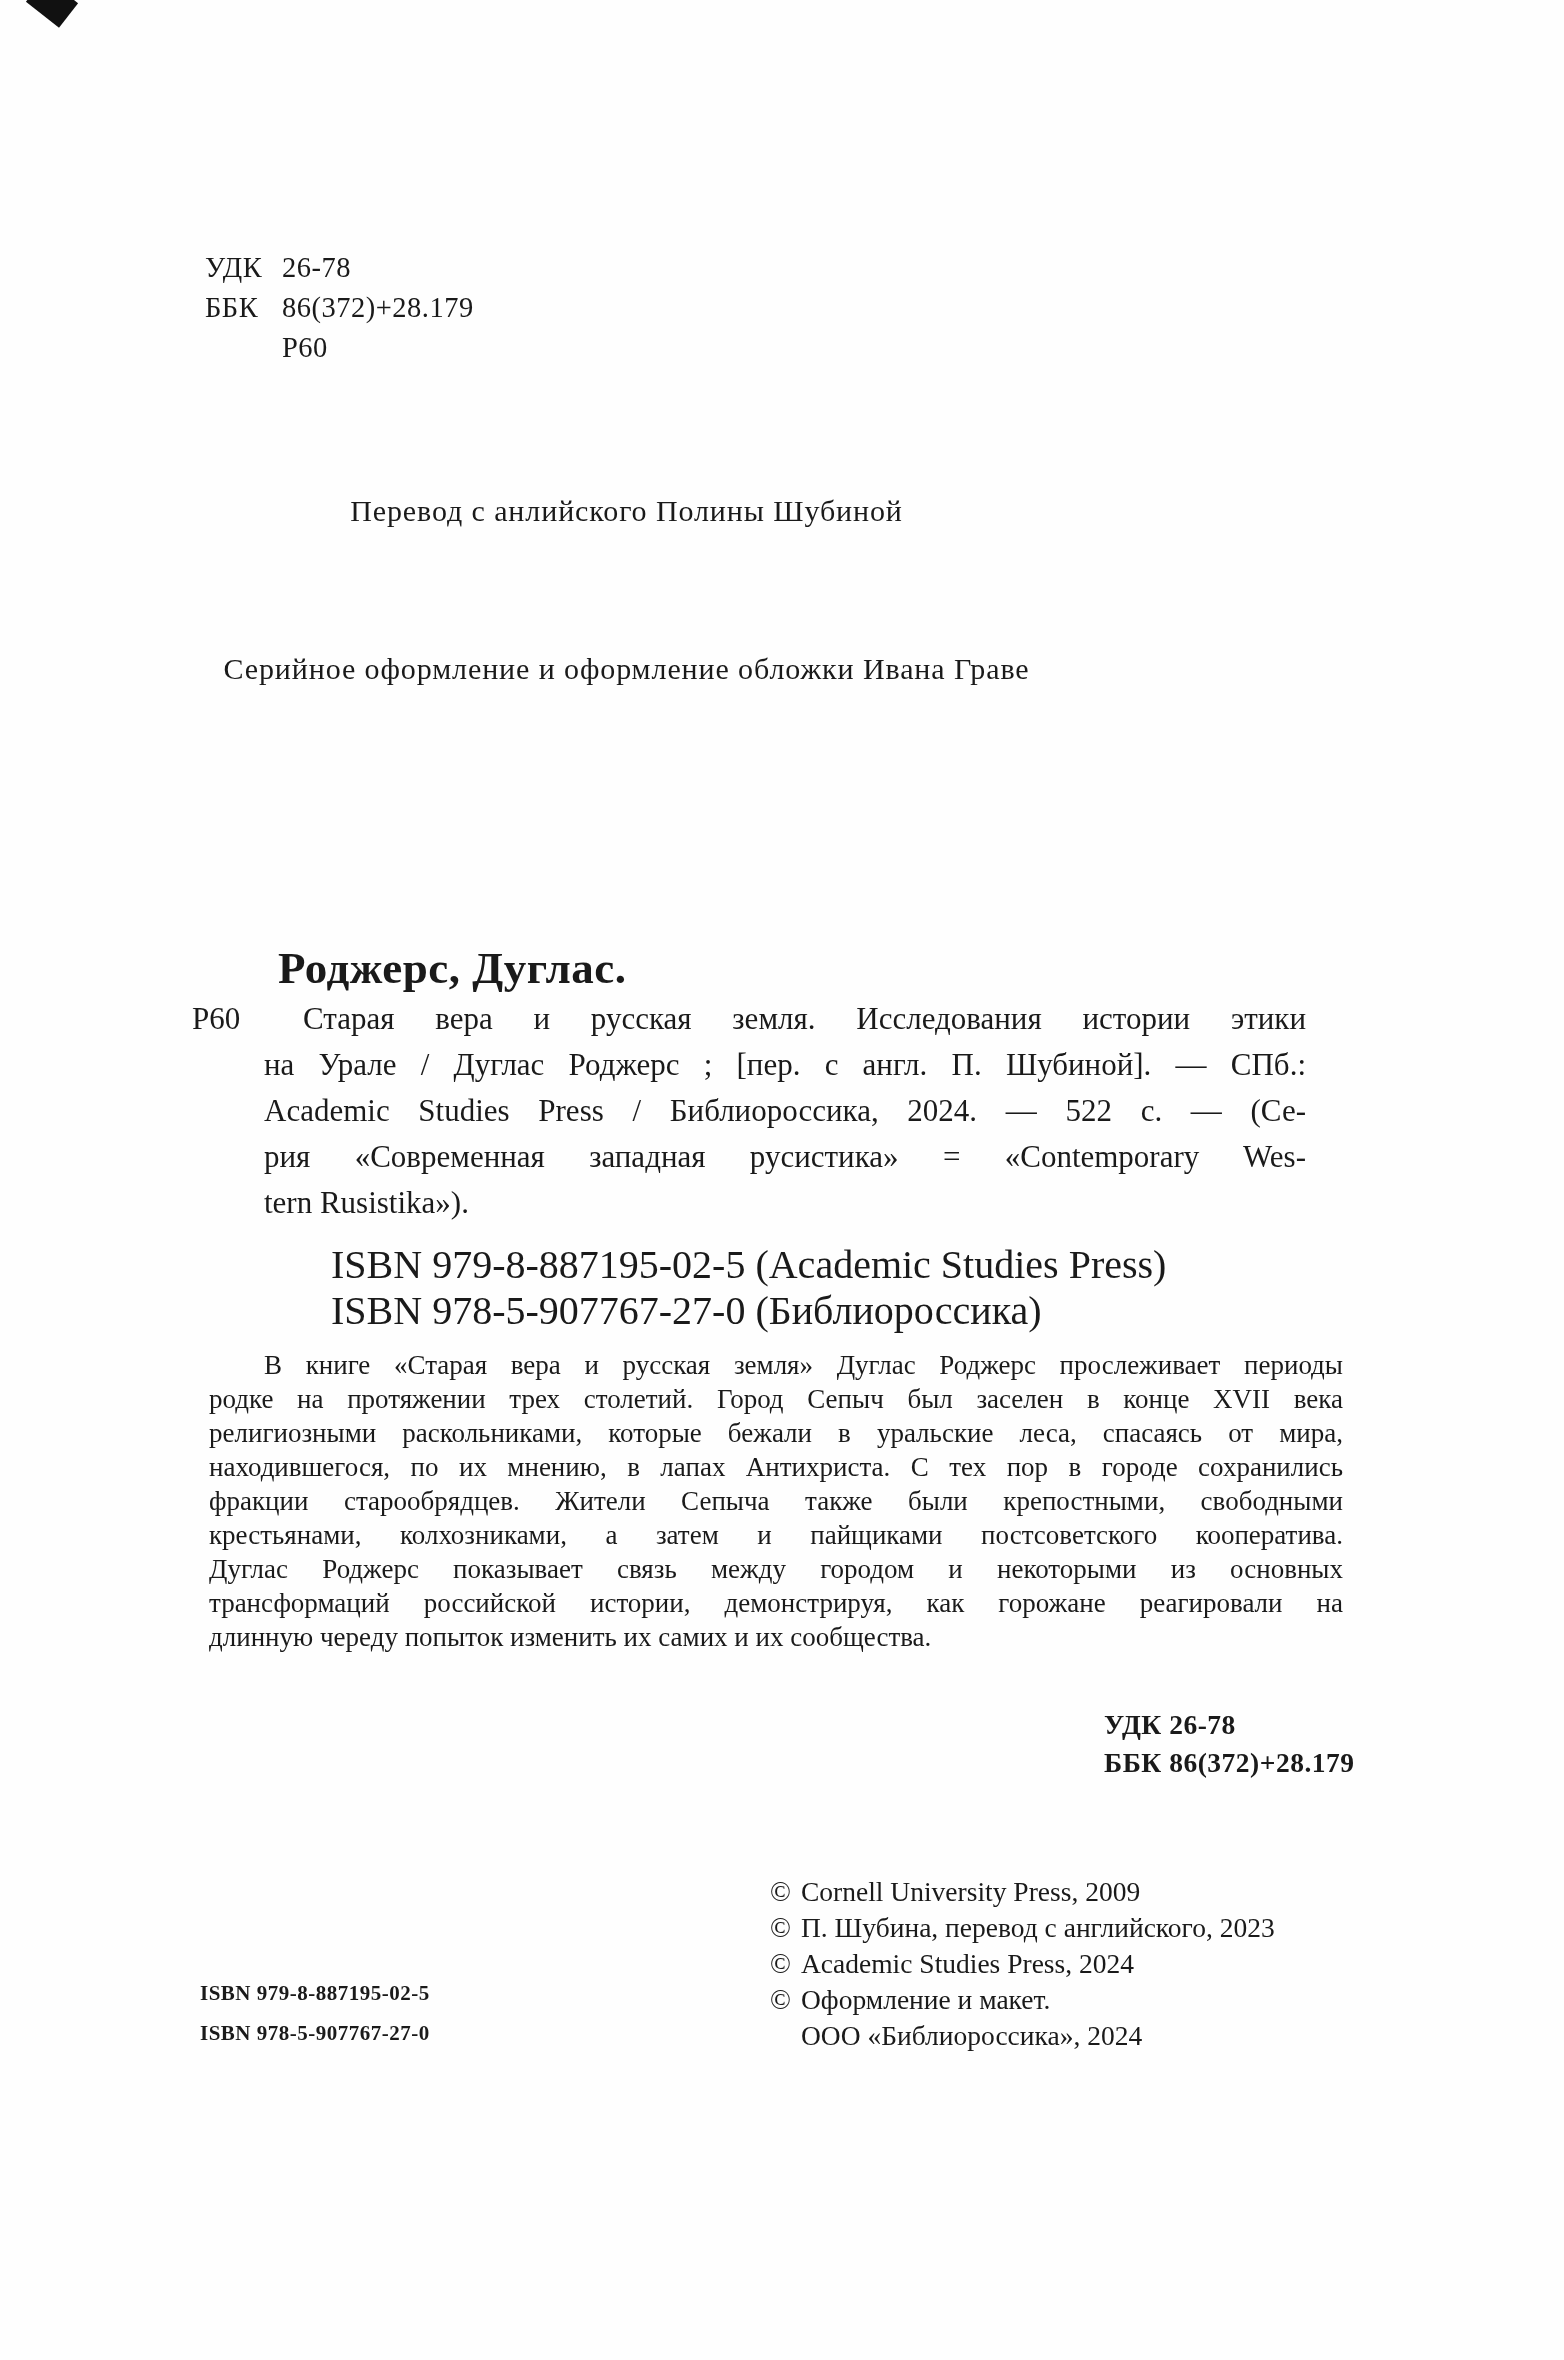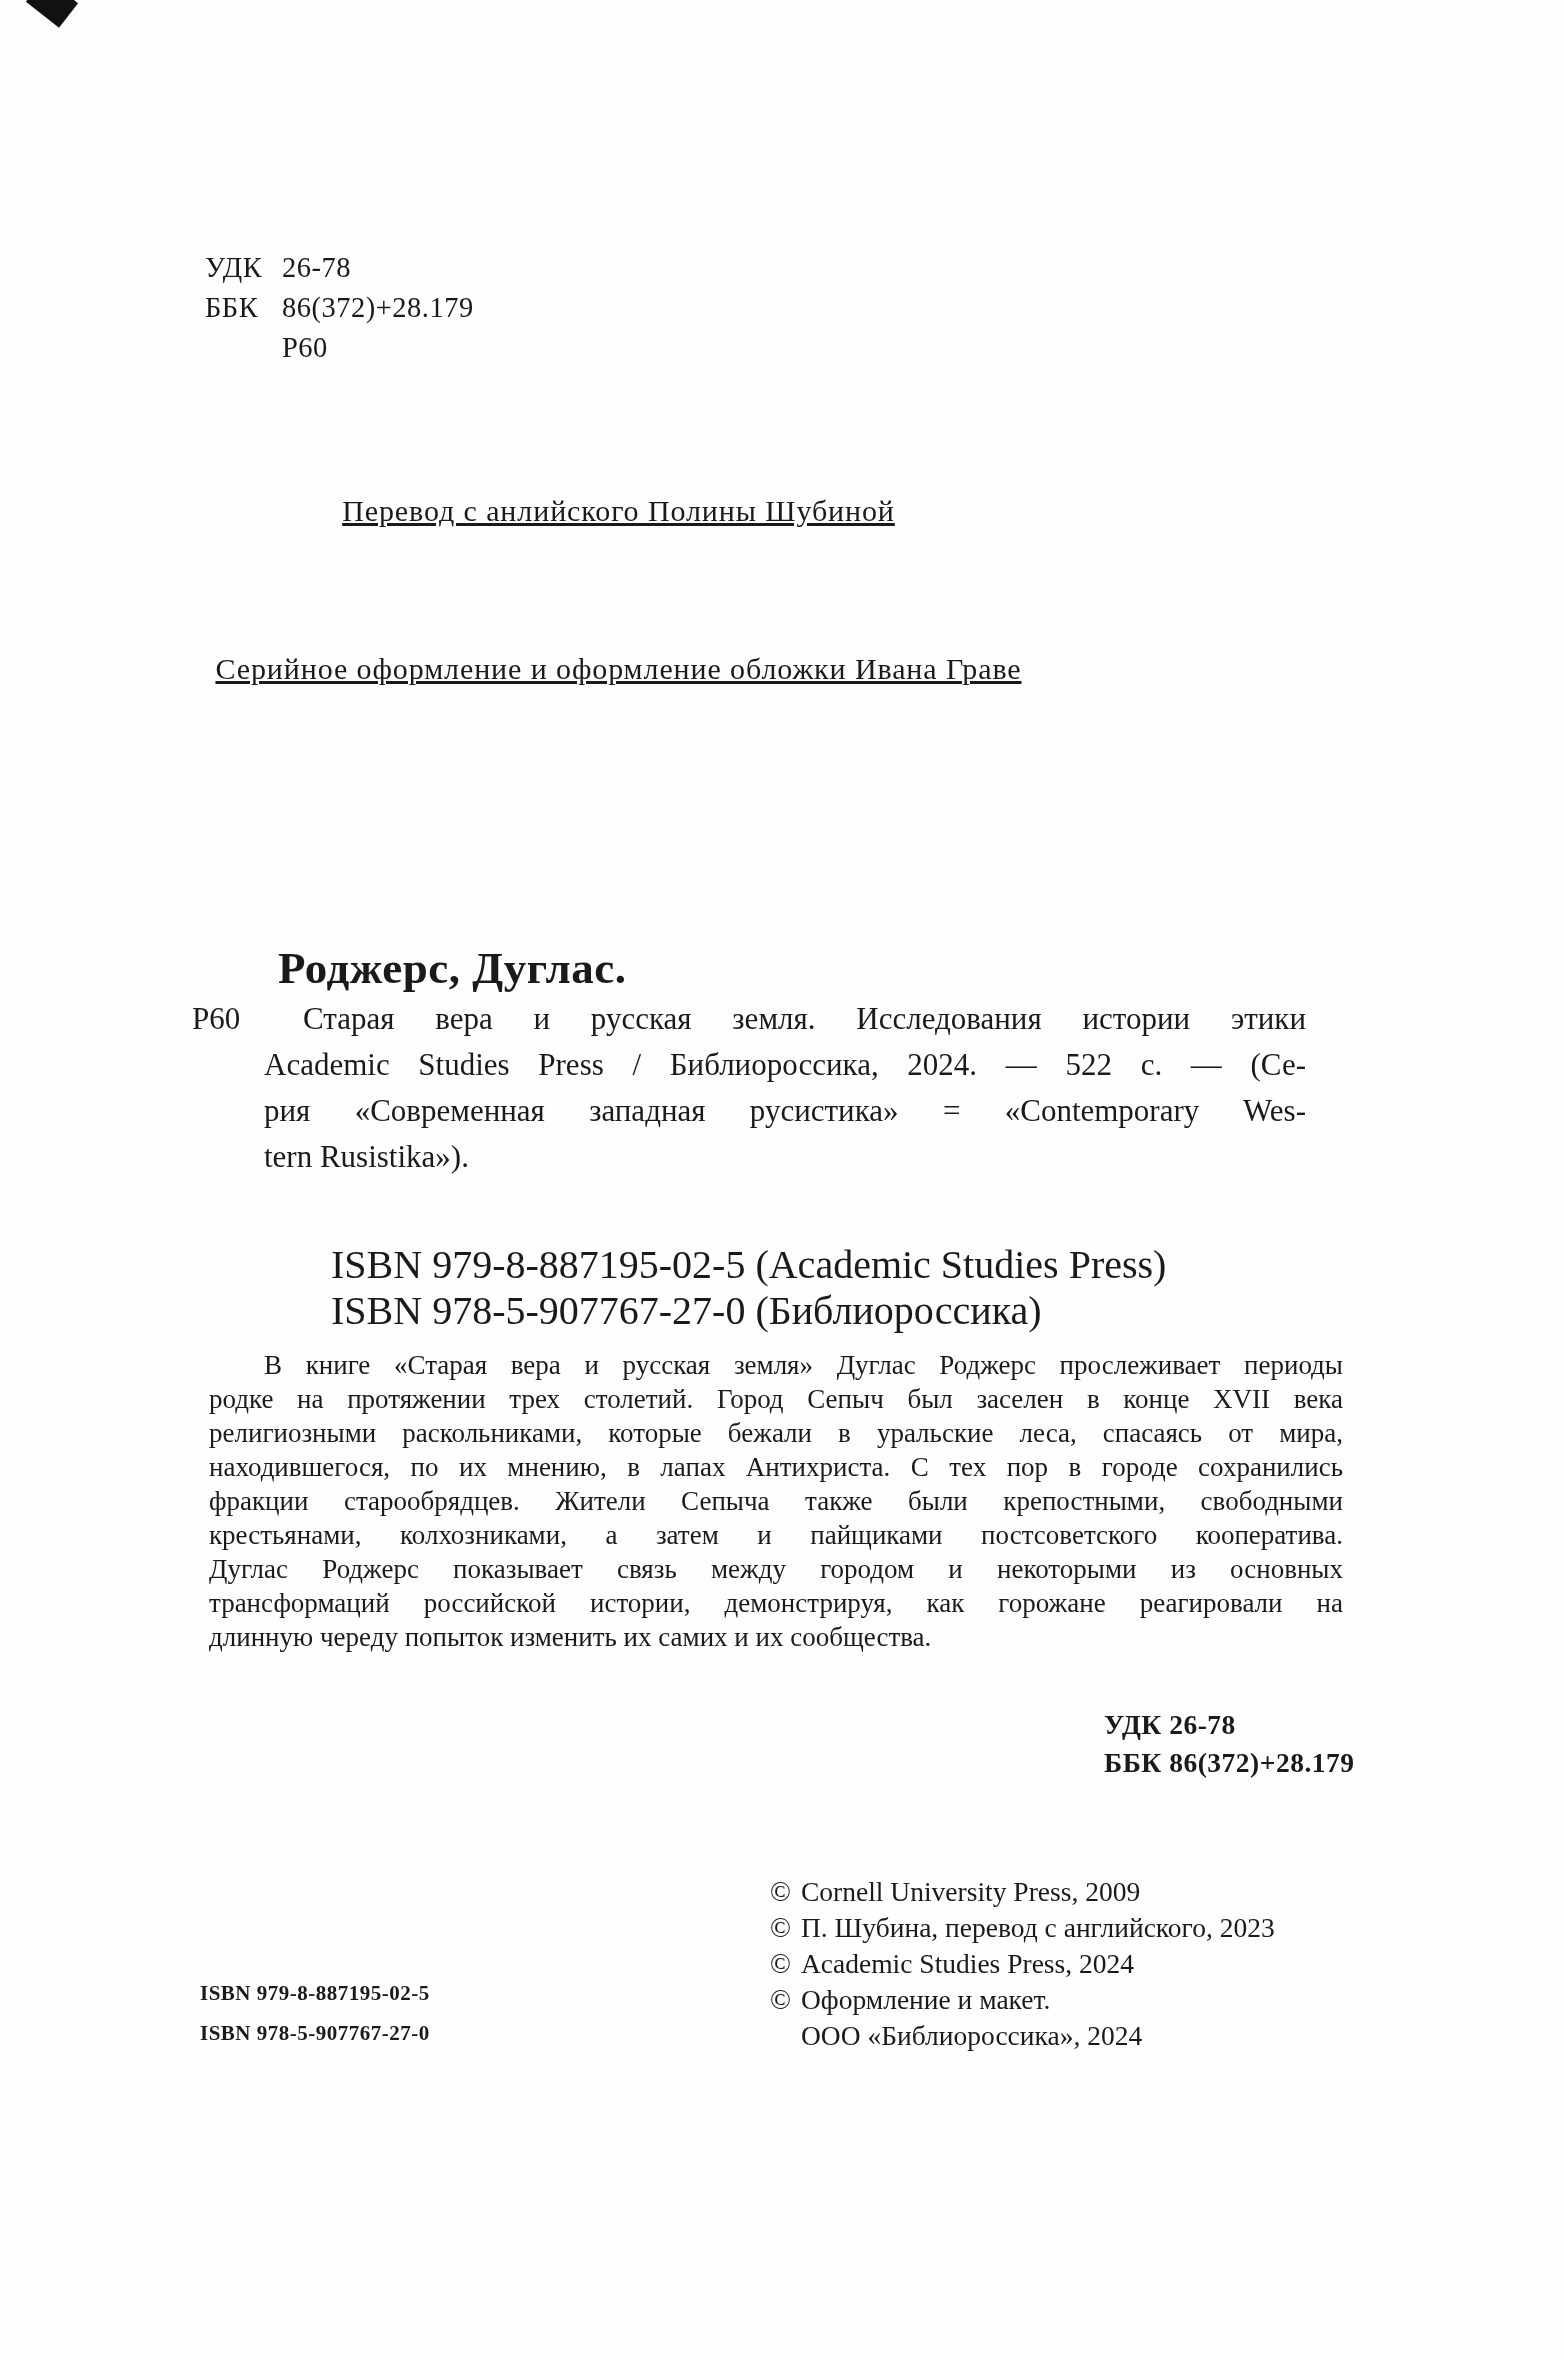--- a/index.html
+++ b/index.html
@@ -23,21 +23,21 @@
     background: #111;
     transform: rotate(38deg);
   }
 
   
   .udc-top { left: 205px; top: 248px; font-size: 28.5px; line-height: 40px; letter-spacing: 0.5px; }
   .udc-top .lbl { display: inline-block; width: 77px; }
   .udc-top .code-row { padding-left: 77px; }
 
   
-  .credit { left: 0; top: 0; width: 1237px; text-align: center; font-size: 30px; letter-spacing: 0.9px; text-decoration: underline; }
+  .credit { left: 8px; top: 0; width: 1237px; text-align: center; font-size: 30px; letter-spacing: 0.9px; }
   .credit.translation { top: 494px; }
   .credit.design { top: 652px; }
 
   
   .author { left: 278px; top: 942px; font-size: 45px; font-weight: bold; letter-spacing: 0.5px; }
   .catalog { left: 264px; top: 996px; width: 1042px; font-size: 31px; line-height: 46px; }
   .cat-line.just { text-align: justify; text-align-last: justify; }
   .cat-line.first { position: relative; text-indent: 39px; }
   .cat-code { position: absolute; left: -72px; top: 0; text-indent: 0; }
   .cat-isbn { left: 331px; top: 1242px; font-size: 40px; line-height: 46px; }
@@ -80,20 +80,21 @@
 
   <div class="abs credit translation">Перевод с анлийского Полины Шубиной</div>
   <div class="abs credit design">Серийное оформление и оформление обложки Ивана Граве</div>
 
   <div class="abs author">Роджерс, Дуглас.</div>
 
   <div class="abs catalog">
     <div class="cat-line just first">
       <span class="cat-code">Р60</span><span>Старая вера и русская земля. Исследования истории этики</span>
     </div>
+    <div class="cat-line just">на Урале / Дуглас Роджерс ; [пер. с англ. П. Шубиной]. — СПб.:</div>
     <div class="cat-line just">Academic Studies Press / Библиороссика, 2024. — 522 с. — (Се-</div>
     <div class="cat-line just">рия «Современная западная русистика» = «Contemporary Wes-</div>
     <div class="cat-line">tern Rusistika»).</div>
   </div>
 
   <div class="abs cat-isbn">
     <div>ISBN 979-8-887195-02-5 (Academic Studies Press)</div>
     <div>ISBN 978-5-907767-27-0 (Библиороссика)</div>
   </div>
 

